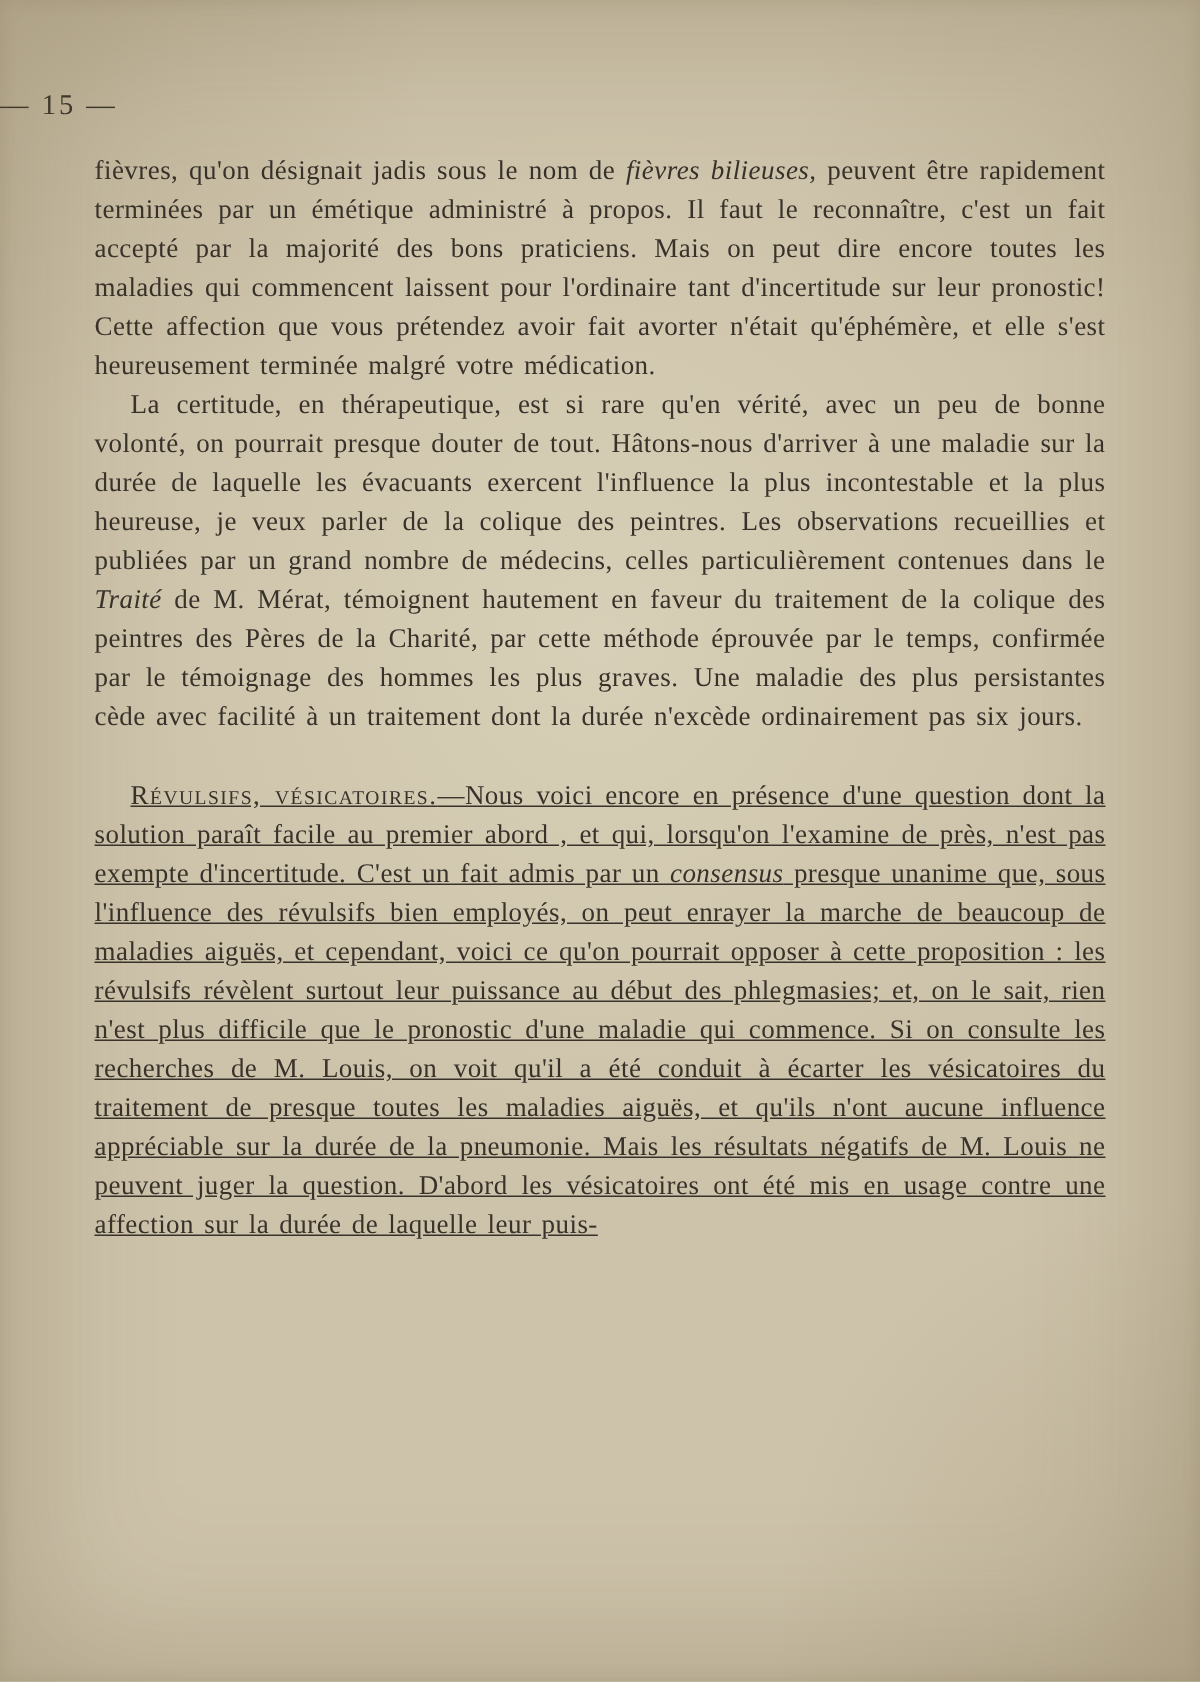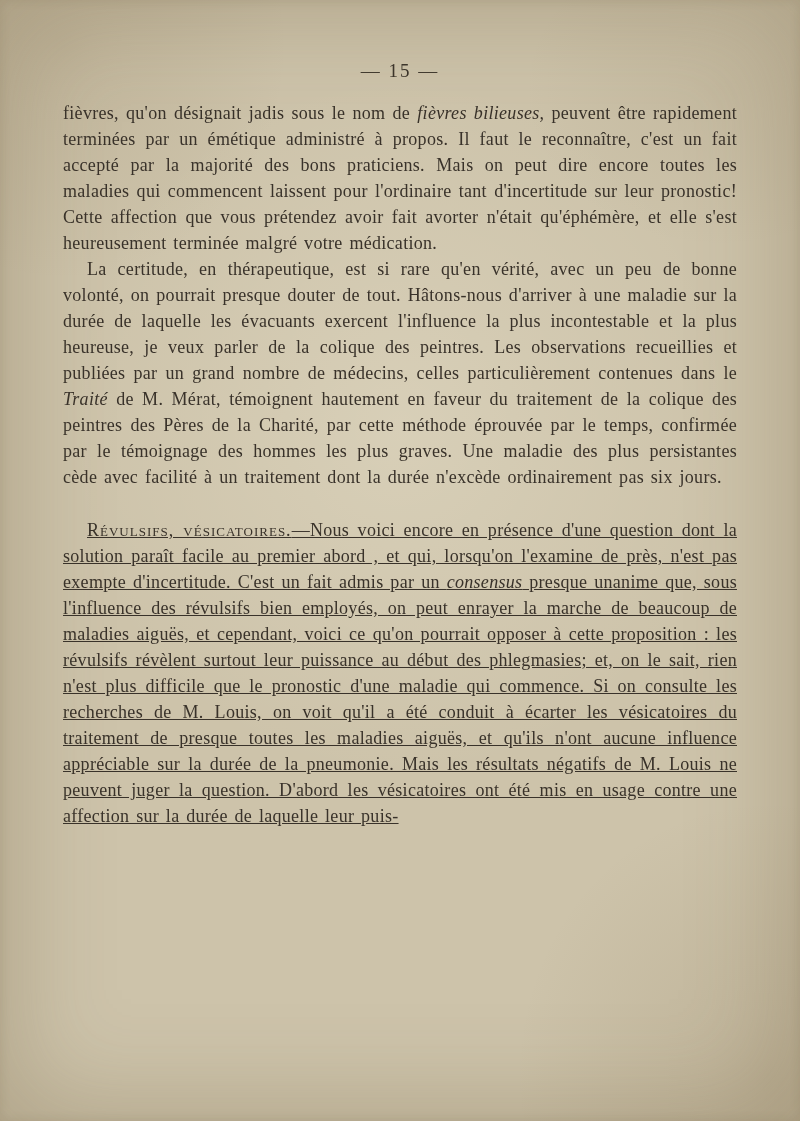--- a/index.html
+++ b/index.html
@@ -23,21 +23,20 @@
   .vignette {
     position: absolute;
     inset: 0;
     pointer-events: none;
     box-shadow:
       inset 0 0 95px 18px rgba(108, 90, 58, 0.28),
       inset 0 0 10px 2px rgba(108, 90, 58, 0.12);
   }
   .page-number {
     margin-top: 60px;
-    text-align: center;
     font-size: 19px;
     letter-spacing: 2px;
     color: #3b342b;
   }
   .text-block {
     width: 674px;
     margin: 18px auto 4px auto;
   }
   p.para {
     margin: 0;

